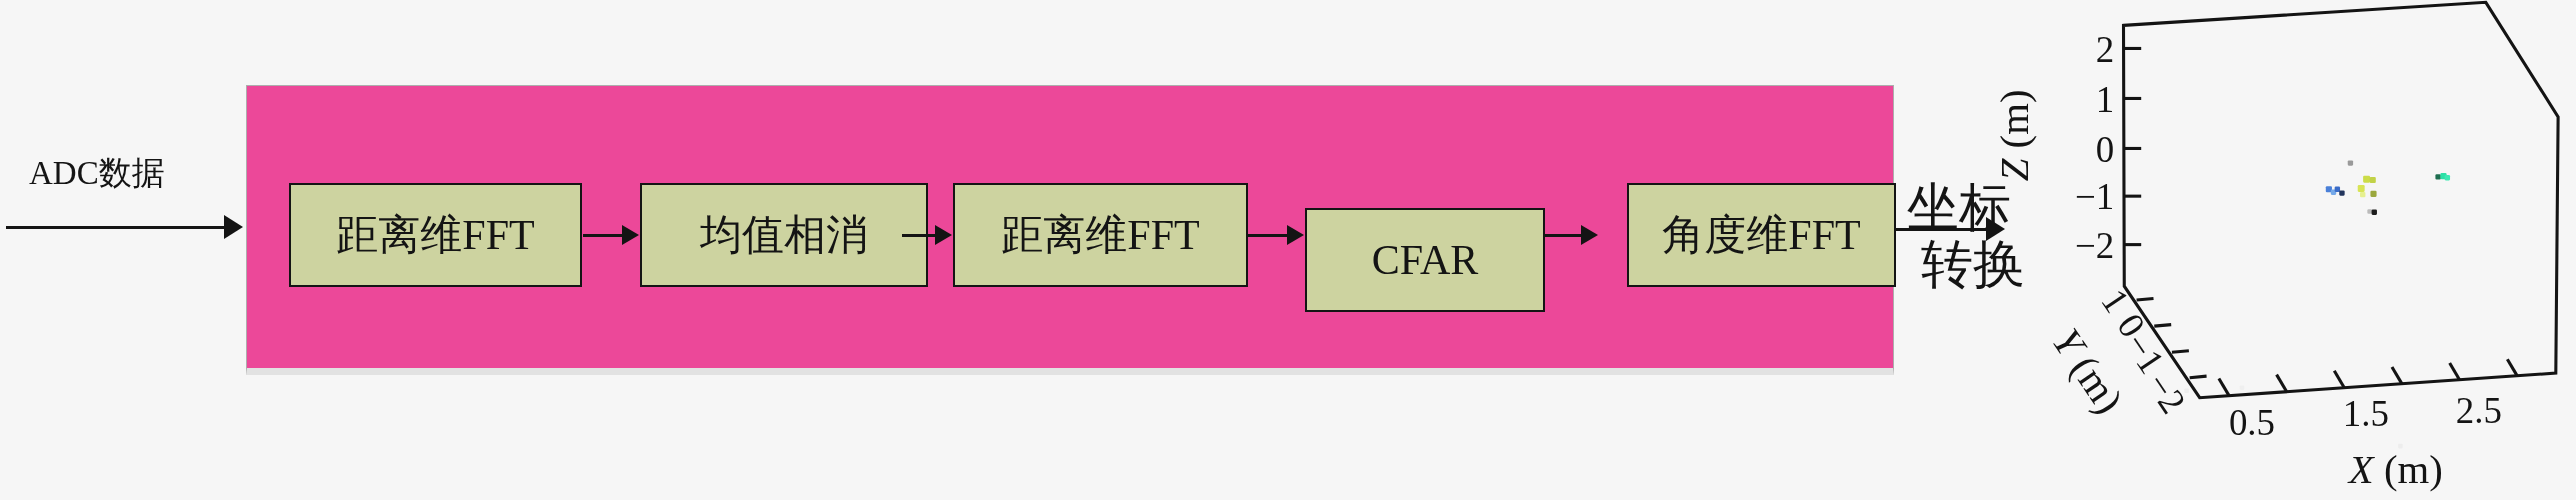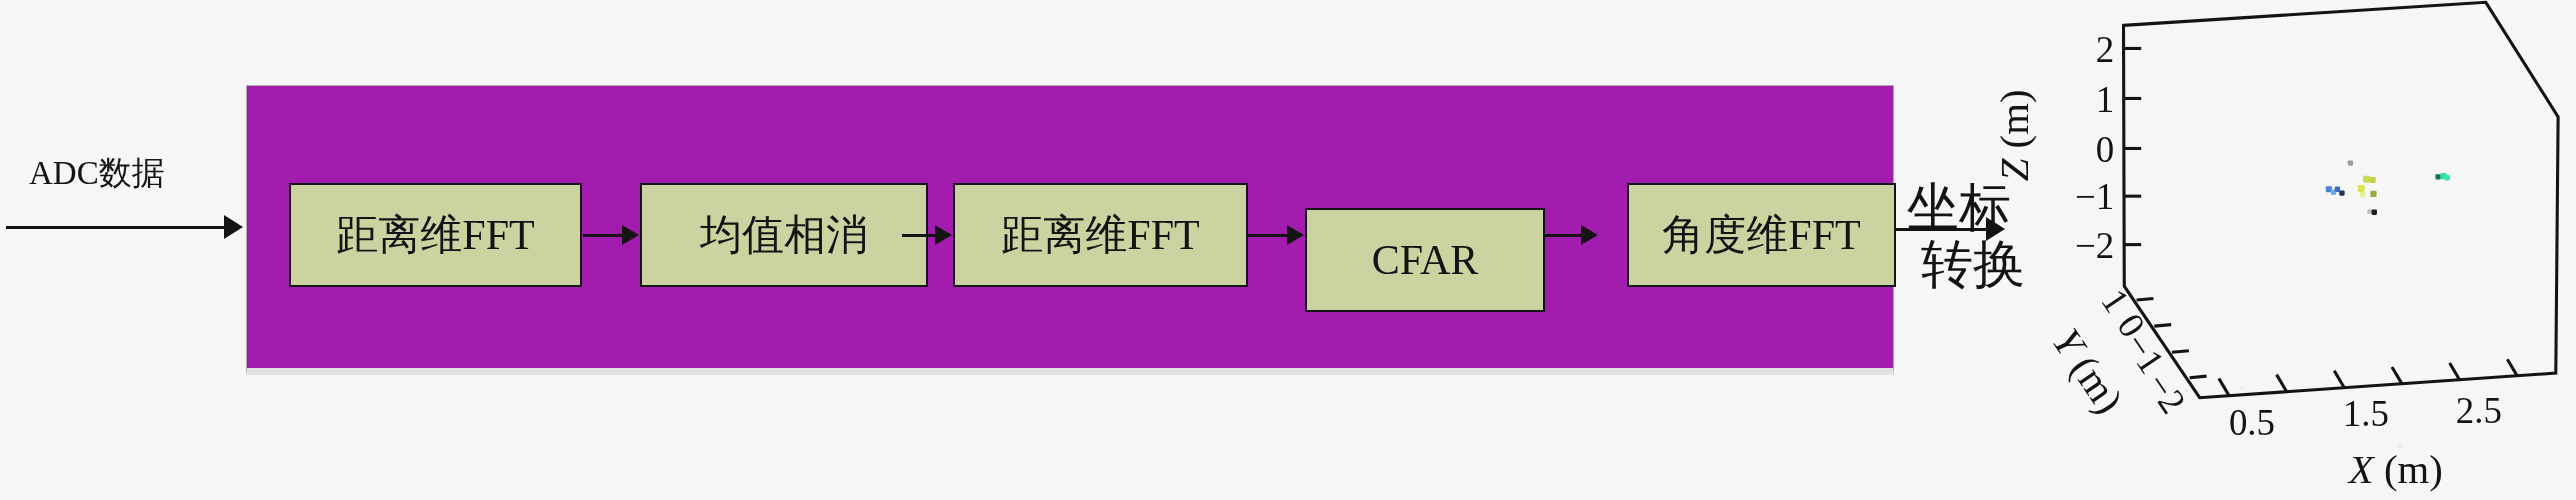--- a/index.html
+++ b/index.html
@@ -6,21 +6,21 @@
   body{
     width:2576px;height:500px;position:relative;overflow:hidden;
     background:#f6f6f6;
     font-family:"Liberation Serif","DejaVu Serif",serif;
     color:#141414;
   }
   .abs{position:absolute;}
   .label-cn{font-size:33px;white-space:nowrap;}
   .container{
     left:246px;top:85px;width:1648px;height:290px;
-    background:#a21caf;
+    background:#ec4899;
     border:1.5px solid #adadad;
     border-bottom:7px solid #e2e2e2;
     box-sizing:border-box;
   }
   .pbox{
     position:absolute;top:97px;height:104px;
     background:#cdd3a0;border:2.3px solid #141414;box-sizing:border-box;
     display:flex;align-items:center;justify-content:center;
     font-size:42px;white-space:nowrap;
   }

